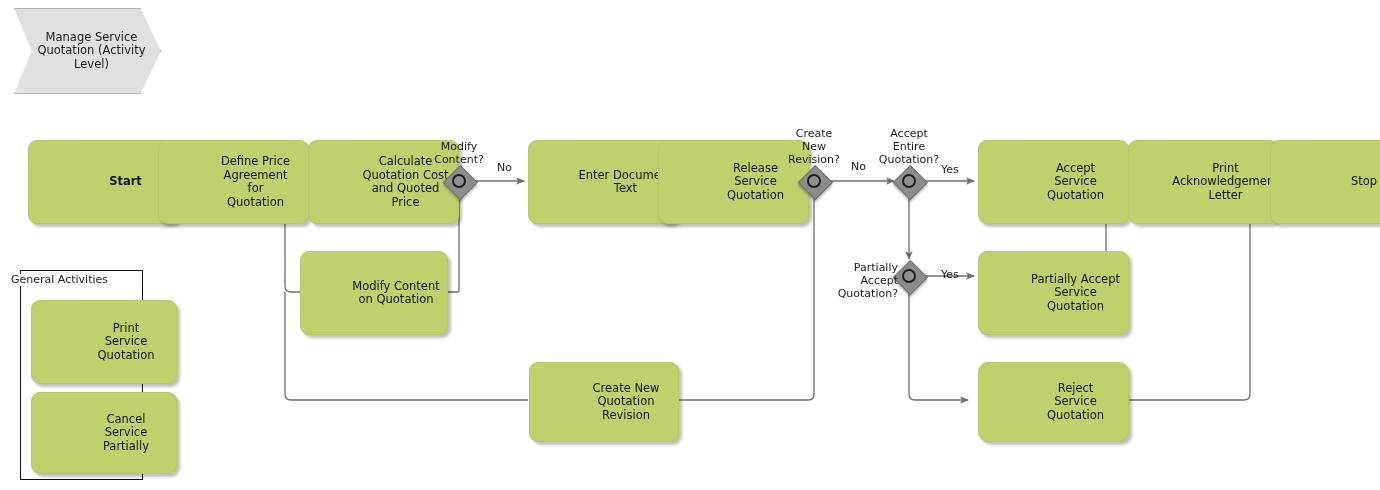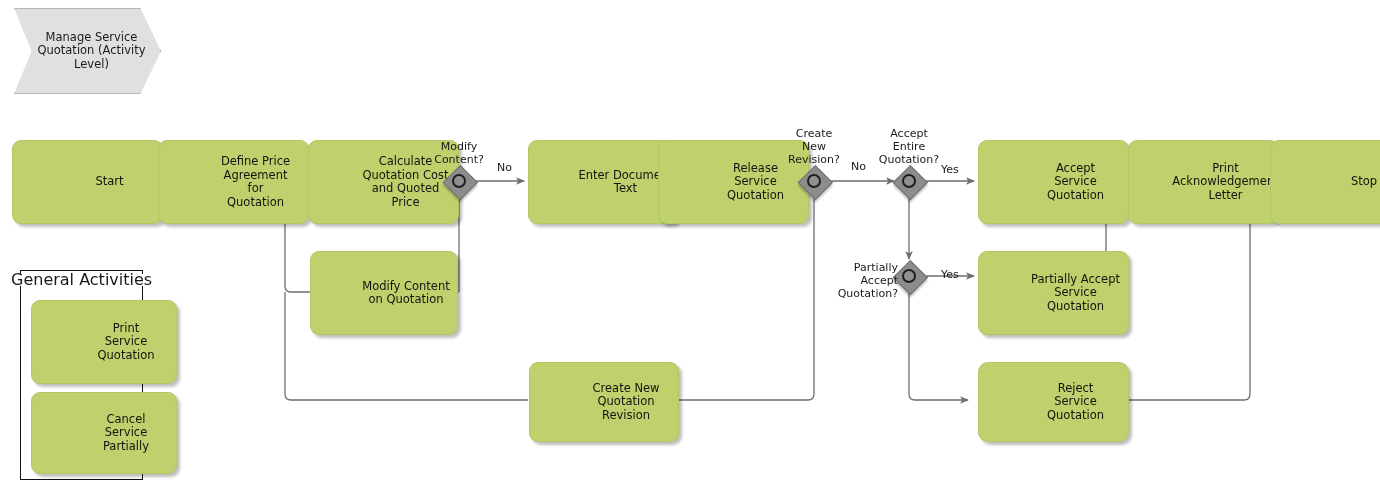--- a/index.html
+++ b/index.html
@@ -67,21 +67,21 @@
   .flowlbl{
     position:absolute;font-size:11px;line-height:12px;color:#1a1a1a;
     background:transparent;
   }
 
   
   .groupbox{
     position:absolute;background:#ffffff;border:1.6px solid #111111;
   }
   .grouplbl{
-    position:absolute;font-size:16px;line-height:12px;color:#1a1a1a;
+    position:absolute;font-size:11px;line-height:12px;color:#1a1a1a;
     background:#ffffff;padding:0 1px;
   }
 </style>
 </head>
 <body>
 
 <div id="canvas">
 
   <svg id="edges" viewBox="0 0 1380 490" xmlns="http://www.w3.org/2000/svg">
     <defs>
@@ -132,21 +132,21 @@
   </svg>
 
   <div class="chevron" style="left:14px;top:8px;width:145px;height:84px;">
     <span class="lbl">Manage
 Service
 Quotation
 (Activity
 Level)</span>
   </div>
 
-  <div class="task" style="left:12px;top:140px;width:105px;height:82px;">
+  <div class="task" style="left:28px;top:140px;width:105px;height:82px;font-weight:bold;">
     <span class="lbl">Start</span>
   </div>
 
   <div class="task" style="left:158px;top:140px;width:105px;height:82px;">
     <span class="lbl">Define Price
 Agreement
 for
 Quotation</span>
   </div>
 
@@ -177,21 +177,21 @@
   <div class="task" style="left:1128px;top:140px;width:105px;height:82px;">
     <span class="lbl">Print
 Acknowledgement
 Letter</span>
   </div>
 
   <div class="task" style="left:1270px;top:140px;width:98px;height:82px;">
     <span class="lbl">Stop</span>
   </div>
 
-  <div class="task" style="left:310px;top:251px;width:102px;height:82px;">
+  <div class="task" style="left:300px;top:251px;width:102px;height:82px;">
     <span class="lbl">Modify Content
 on Quotation</span>
   </div>
 
   <div class="task" style="left:978px;top:251px;width:105px;height:82px;">
     <span class="lbl">Partially Accept
 Service
 Quotation</span>
   </div>
 

